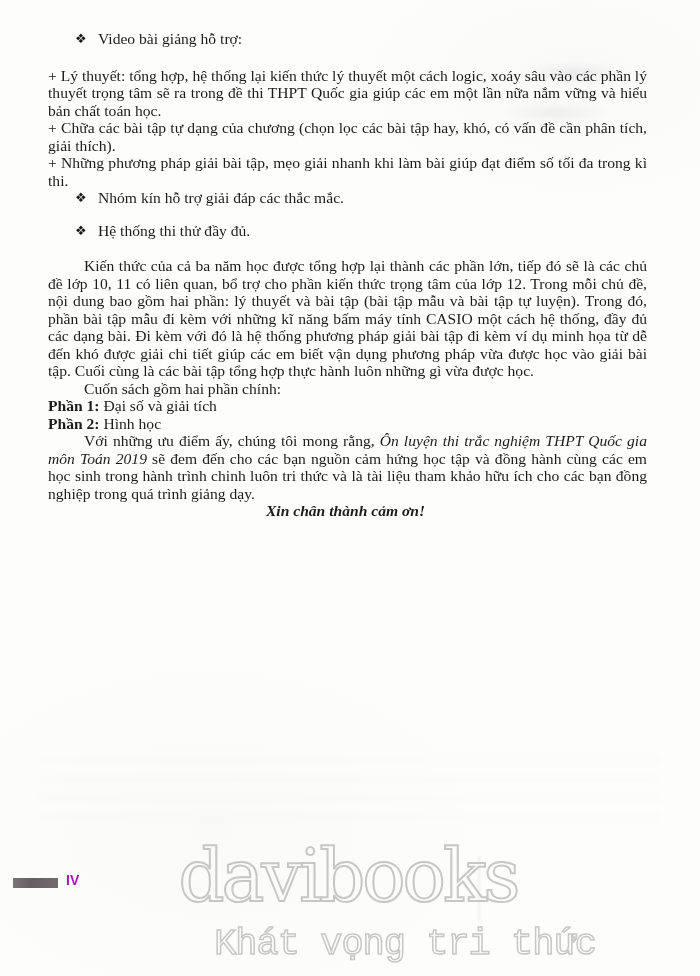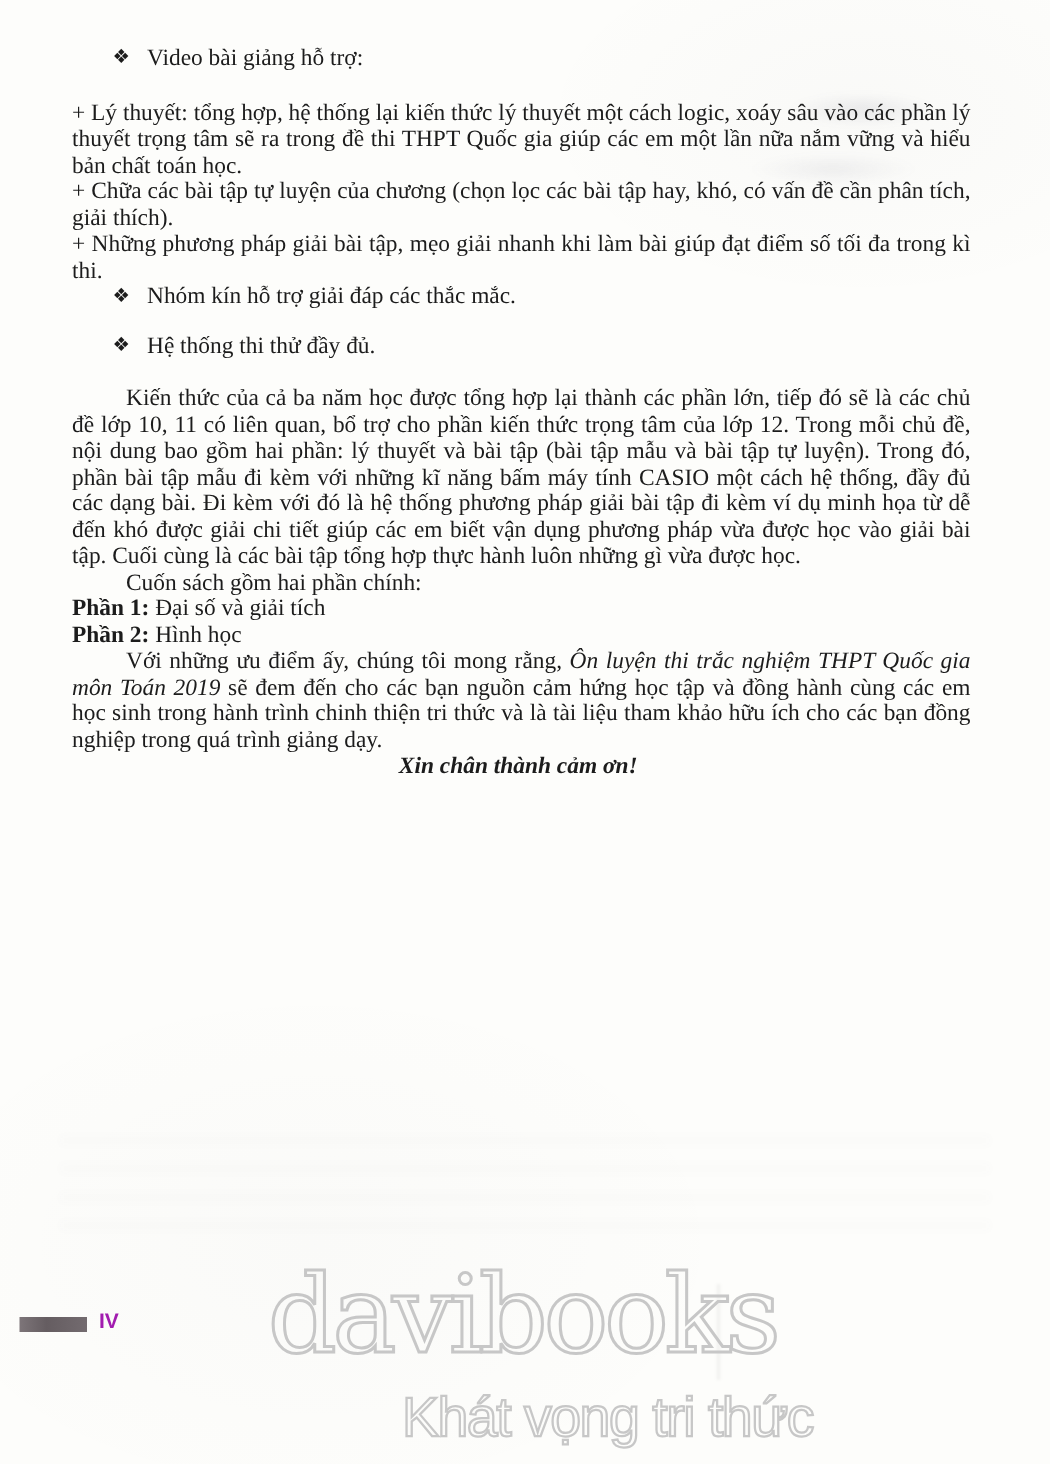--- a/index.html
+++ b/index.html
@@ -70,21 +70,21 @@
 
   
   .wm-brand {
     position:absolute; left:348px; top:840px; transform:translateX(-50%);
     white-space:nowrap; font-family:"DejaVu Serif","Liberation Serif",serif;
     font-size:72px; line-height:1; letter-spacing:-3px;
     color:transparent; -webkit-text-stroke:2px var(--watermark-outline,#c7c7c7);
   }
   .wm-tagline {
     position:absolute; left:405px; top:926px; transform:translateX(-50%);
-    white-space:nowrap; font-family:Liberation Sans, sans-serif;
+    white-space:nowrap; font-family:Liberation Mono, monospace;
     font-size:37px; line-height:1; letter-spacing:-1px;
     color:transparent; -webkit-text-stroke:1.5px var(--watermark-outline,#c7c7c7);
   }
 </style>
 </head>
 <body>
 
 <div class="page">
 
   <div class="ghost-top"></div>
@@ -93,21 +93,21 @@
 
   <div class="content">
 
     <div class="bullet-row mb-19">
       <span class="bullet-glyph">❖</span>
       <span>Video bài giảng hỗ trợ:</span>
     </div>
 
     <p class="plus-para mb-16">+ Lý thuyết: tổng hợp, hệ thống lại kiến thức lý thuyết một cách logic, xoáy sâu vào các phần lý thuyết trọng tâm sẽ ra trong đề thi THPT Quốc gia giúp các em một lần nữa nắm vững và hiểu bản chất toán học.</p>
 
-    <p class="plus-para mb-16">+ Chữa các bài tập tự luyện của chương (chọn lọc các bài tập hay, khó, có vấn đề cần phân tích, giải thích).</p>
+    <p class="plus-para mb-16">+ Chữa các bài tập tự dạng của chương (chọn lọc các bài tập hay, khó, có vấn đề cần phân tích, giải thích).</p>
 
     <p class="plus-para mb-20">+ Những phương pháp giải bài tập, mẹo giải nhanh khi làm bài giúp đạt điểm số tối đa trong kì thi.</p>
 
     <div class="bullet-row mb-15">
       <span class="bullet-glyph">❖</span>
       <span>Nhóm kín hỗ trợ giải đáp các thắc mắc.</span>
     </div>
 
     <div class="bullet-row mb-18">
       <span class="bullet-glyph">❖</span>
@@ -115,21 +115,21 @@
     </div>
 
     <p class="indent-para mb-8">Kiến thức của cả ba năm học được tổng hợp lại thành các phần lớn, tiếp đó sẽ là các chủ đề lớp 10, 11 có liên quan, bổ trợ cho phần kiến thức trọng tâm của lớp 12. Trong mỗi chủ đề, nội dung bao gồm hai phần: lý thuyết và bài tập (bài tập mẫu và bài tập tự luyện). Trong đó, phần bài tập mẫu đi kèm với những kĩ năng bấm máy tính CASIO một cách hệ thống, đầy đủ các dạng bài. Đi kèm với đó là hệ thống phương pháp giải bài tập đi kèm ví dụ minh họa từ dễ đến khó được giải chi tiết giúp các em biết vận dụng phương pháp vừa được học vào giải bài tập. Cuối cùng là các bài tập tổng hợp thực hành luôn những gì vừa được học.</p>
 
     <p class="indent-para mb-19">Cuốn sách gồm hai phần chính:</p>
 
     <p class="part-line mb-17"><span class="part-label">Phần 1:</span><span> Đại số và giải tích</span></p>
 
     <p class="part-line mb-17"><span class="part-label">Phần 2:</span><span> Hình học</span></p>
 
-    <p class="indent-para mb-17"><span>Với những ưu điểm ấy, chúng tôi mong rằng, </span><span class="italic">Ôn luyện thi trắc nghiệm THPT Quốc gia môn Toán 2019</span><span> sẽ đem đến cho các bạn nguồn cảm hứng học tập và đồng hành cùng các em học sinh trong hành trình chinh thiện tri thức và là tài liệu tham khảo hữu ích cho các bạn đồng nghiệp trong quá trình giảng dạy.</span></p>
+    <p class="indent-para mb-17"><span>Với những ưu điểm ấy, chúng tôi mong rằng, </span><span class="italic">Ôn luyện thi trắc nghiệm THPT Quốc gia môn Toán 2019</span><span> sẽ đem đến cho các bạn nguồn cảm hứng học tập và đồng hành cùng các em học sinh trong hành trình chinh luôn tri thức và là tài liệu tham khảo hữu ích cho các bạn đồng nghiệp trong quá trình giảng dạy.</span></p>
 
 
     <p class="closing-line">Xin chân thành cảm ơn!</p>
 
   </div>
 
   <div class="wm-brand">davibooks</div>
   <div class="wm-tagline">Khát vọng tri thức</div>
 
   <div class="footer-bar"></div>

